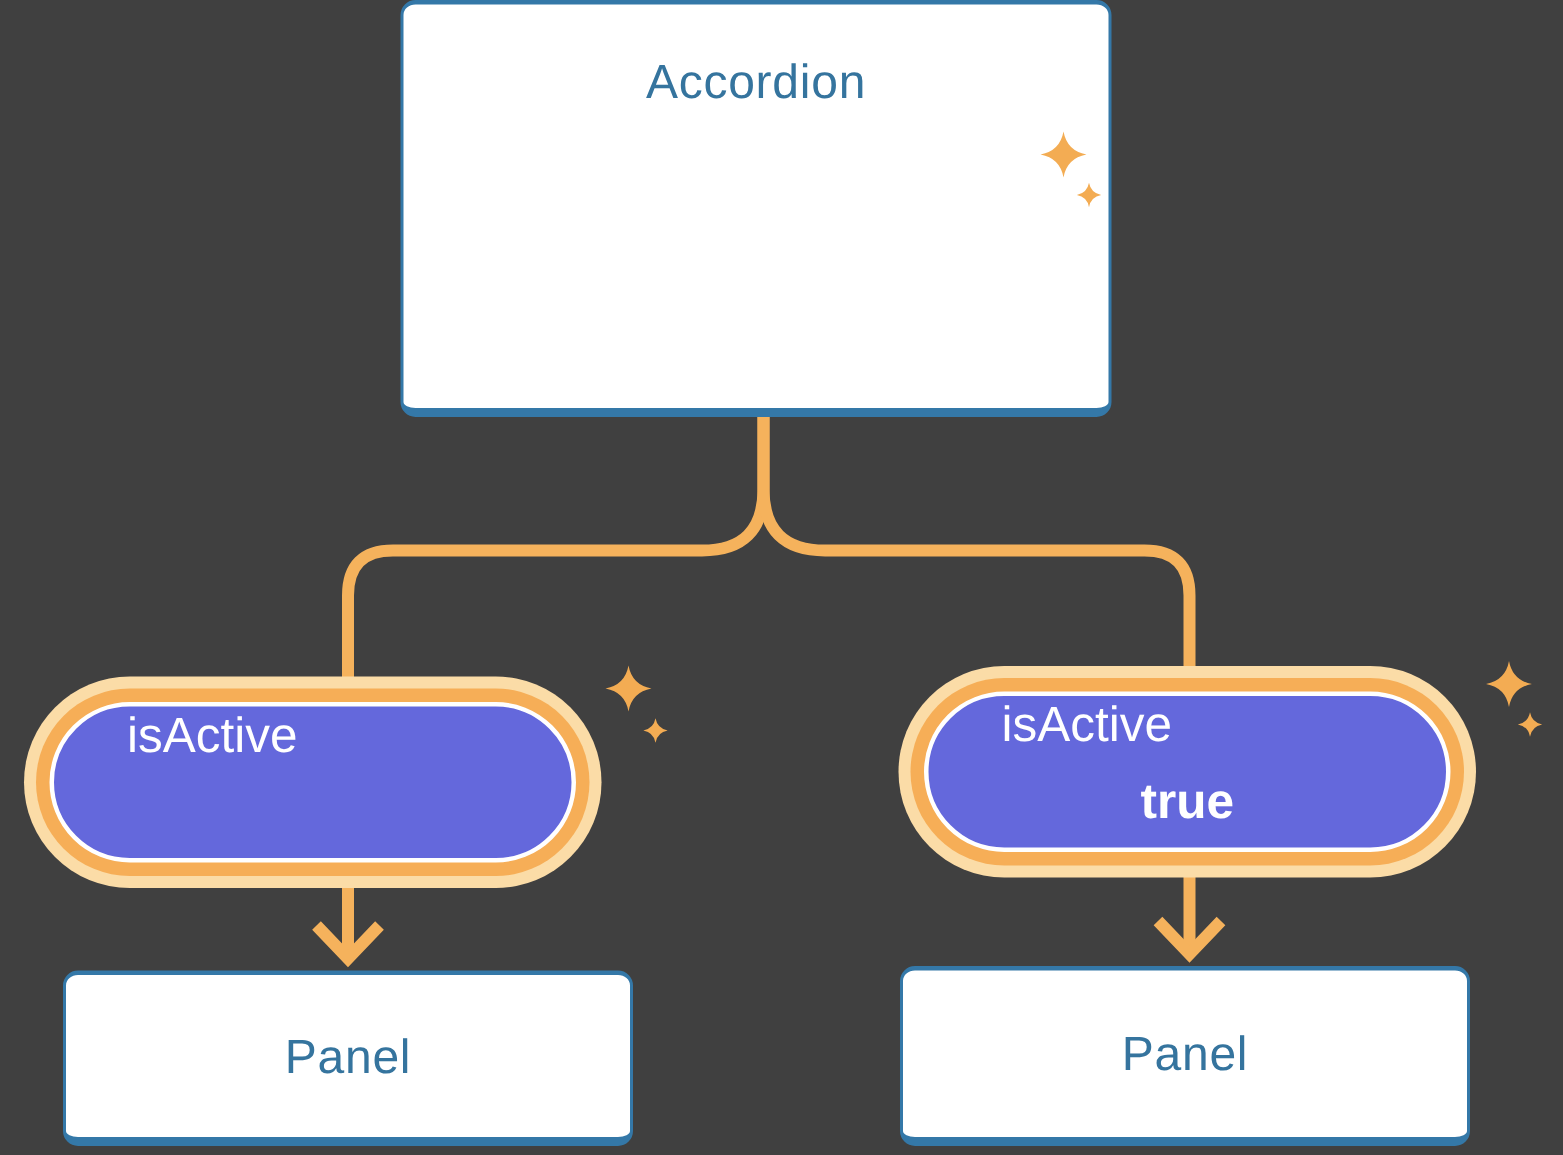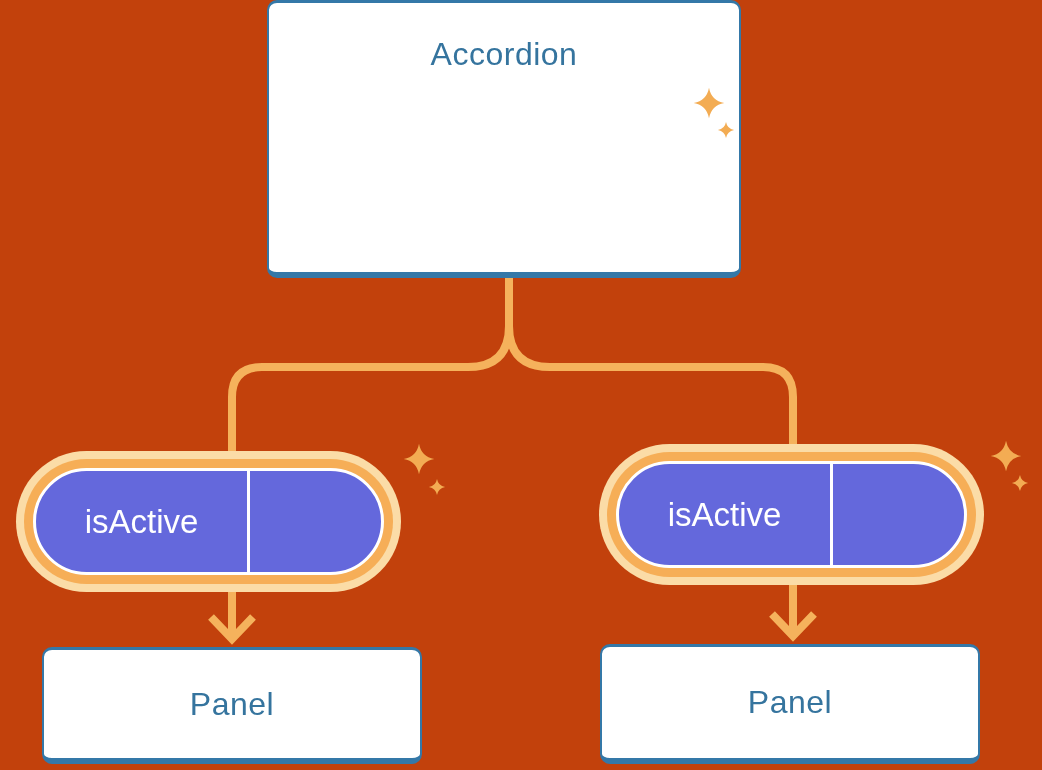--- a/index.html
+++ b/index.html
@@ -4,21 +4,21 @@
 <style>
   html, body {
     margin: 0;
     padding: 0;
     font-family: "Liberation Sans", sans-serif;
   }
   #stage {
     position: relative;
     width: 1042px;
     height: 770px;
-    background: #c2410c;
+    background: #404040;
     overflow: hidden;
   }
   #stage * { box-sizing: border-box; }
 
   
   .card {
     position: absolute;
     background: #FFFFFF;
     border: 2px solid #3478A8;
     border-top-width: 3px;
@@ -72,20 +72,21 @@
   .prop-pill {
     position: absolute;
     width: 351px; height: 107px;
     background: #6468DC;
     border: 3px solid #FFFFFF;
     border-radius: 60px;
     box-shadow: 0 0 0 9px #F6AE57, 0 0 0 17px #FBDCA7;
     display: flex;
     align-items: stretch;
     z-index: 3;
+    flex-direction: column;
   }
   #prop-pill-left  { left: 33px;  top: 468px; }
   #prop-pill-right { left: 616px; top: 461px; }
   .prop-pill .pill-label-sec {
     width: 211px;
     display: flex; align-items: center; justify-content: center;
     color: #FFFFFF; font-size: 33px;
   }
   .prop-pill .pill-divider { width: 3px; background: #FFFFFF; }
   .prop-pill .pill-value-sec {
@@ -128,20 +129,21 @@
 
 
   <div id="prop-pill-left" class="prop-pill">
     <div class="pill-label-sec">isActive</div>
     <div class="pill-divider"></div>
   </div>
 
   <div id="prop-pill-right" class="prop-pill">
     <div class="pill-label-sec">isActive</div>
     <div class="pill-divider"></div>
+    <div class="pill-value-sec">true</div>
   </div>
 
   <div id="panel-left" class="card">
     <div class="panel-inner">
       <span class="card-title">Panel</span>
     </div>
   </div>
   <div id="panel-right" class="card">
     <div class="panel-inner">
       <span class="card-title">Panel</span>

